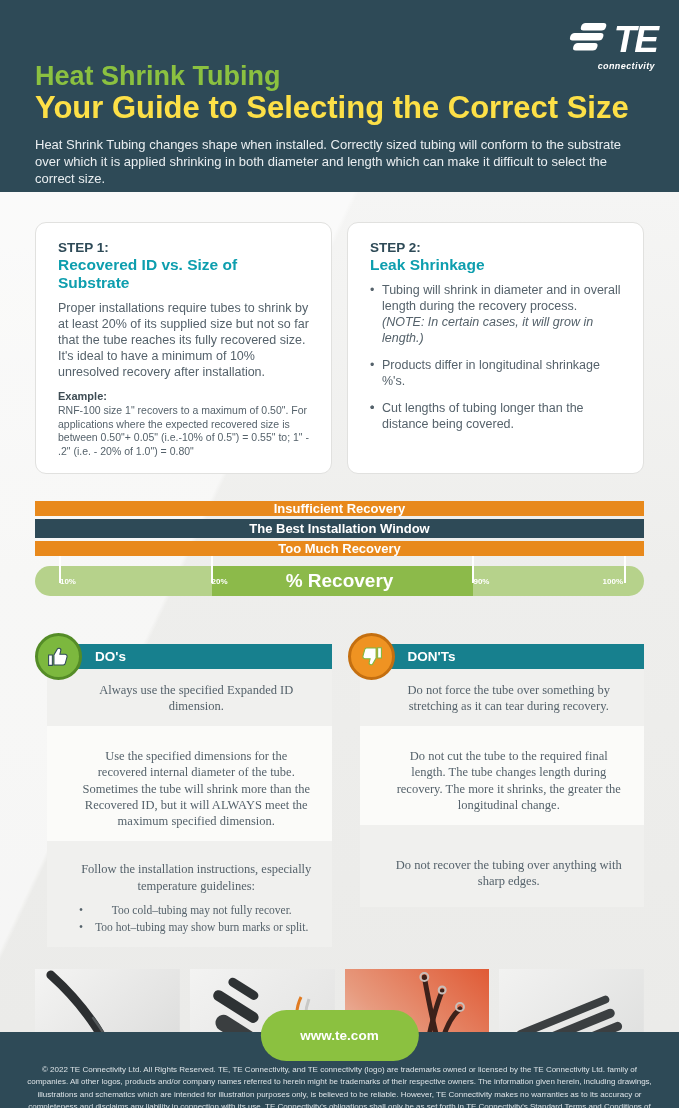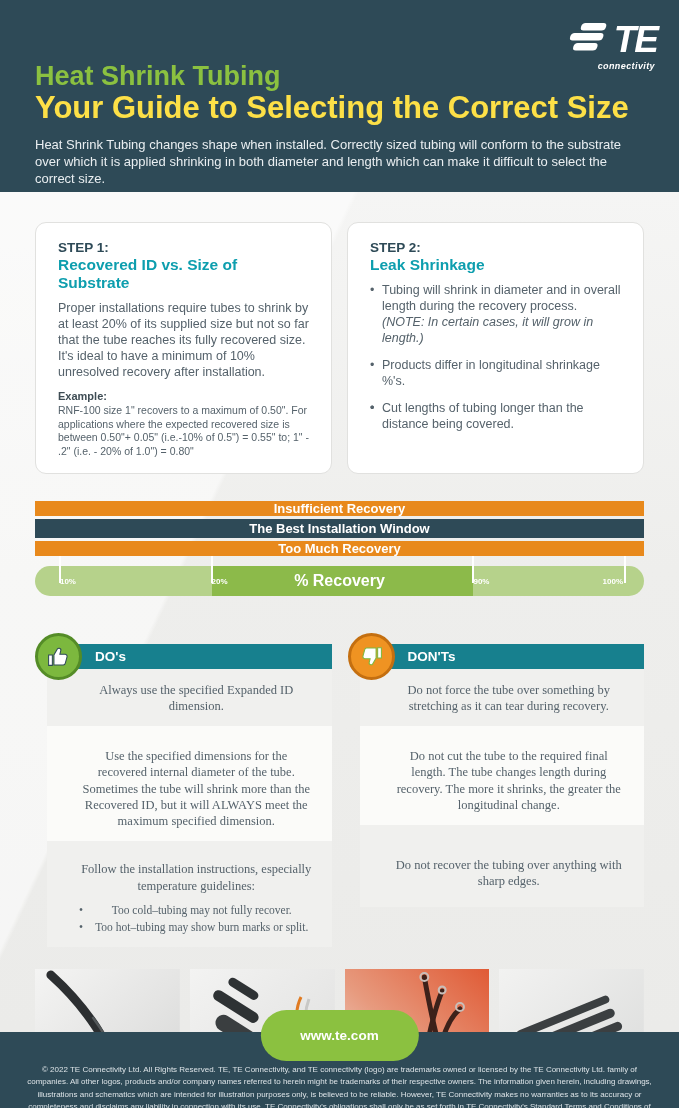--- a/index.html
+++ b/index.html
@@ -38,21 +38,21 @@
 
   
   .chart { position:relative; margin-top:27px; }
   .band { display:flex; gap:3px; height:55px;flex-direction:column; }
   .seg { display:flex; align-items:center; justify-content:center; color:#fff; font-weight:bold; font-size:13px; text-align:center; }
   .seg-orange { background:#e8891c; }
   .seg-navy { background:#2e4a57; }
   .gapline { position:absolute; top:55px; height:14px; width:2px; background:#fff; transform:translateX(-50%); z-index:2; }
   .pillbar { margin-top:10px; height:30px; border-radius:15px; background:#b6d28b; position:relative; overflow:hidden; }
   .window { position:absolute; top:0; bottom:0; background:#8cba4a; }
-  .axis-label { position:absolute; inset:0; display:flex; align-items:center; justify-content:center; color:#fff; font-weight:bold; font-size:16px; }
+  .axis-label { position:absolute; inset:0; display:flex; align-items:center; justify-content:center; color:#fff; font-weight:bold; font-size:19px; }
   .ptick { position:absolute; top:0; height:17px; width:2px; background:#fff; transform:translateX(-50%); }
   .ptick-label { position:absolute; top:50%; transform:translateY(-42%); color:#fff; font-weight:bold; font-size:8px; }
 
   
   .panels { display:grid; grid-template-columns:1fr 1fr; gap:16px; margin-top:48px; }
   .panel { position:relative;text-align:center; }
   .panel-head { background:#17808e; height:25px; display:flex; align-items:center; padding-left:48px; color:#fff; font-weight:bold; font-size:13.5px; margin-left:12px; }
   .badge { position:absolute; left:0; top:-11px; width:47px; height:47px; border-radius:50%; display:flex; align-items:center; justify-content:center; z-index:2; }
   .badge-green { background:#7cb83e; border:3px solid #548c27; }
   .badge-orange { background:#ef9322; border:3px solid #c46f10; }

